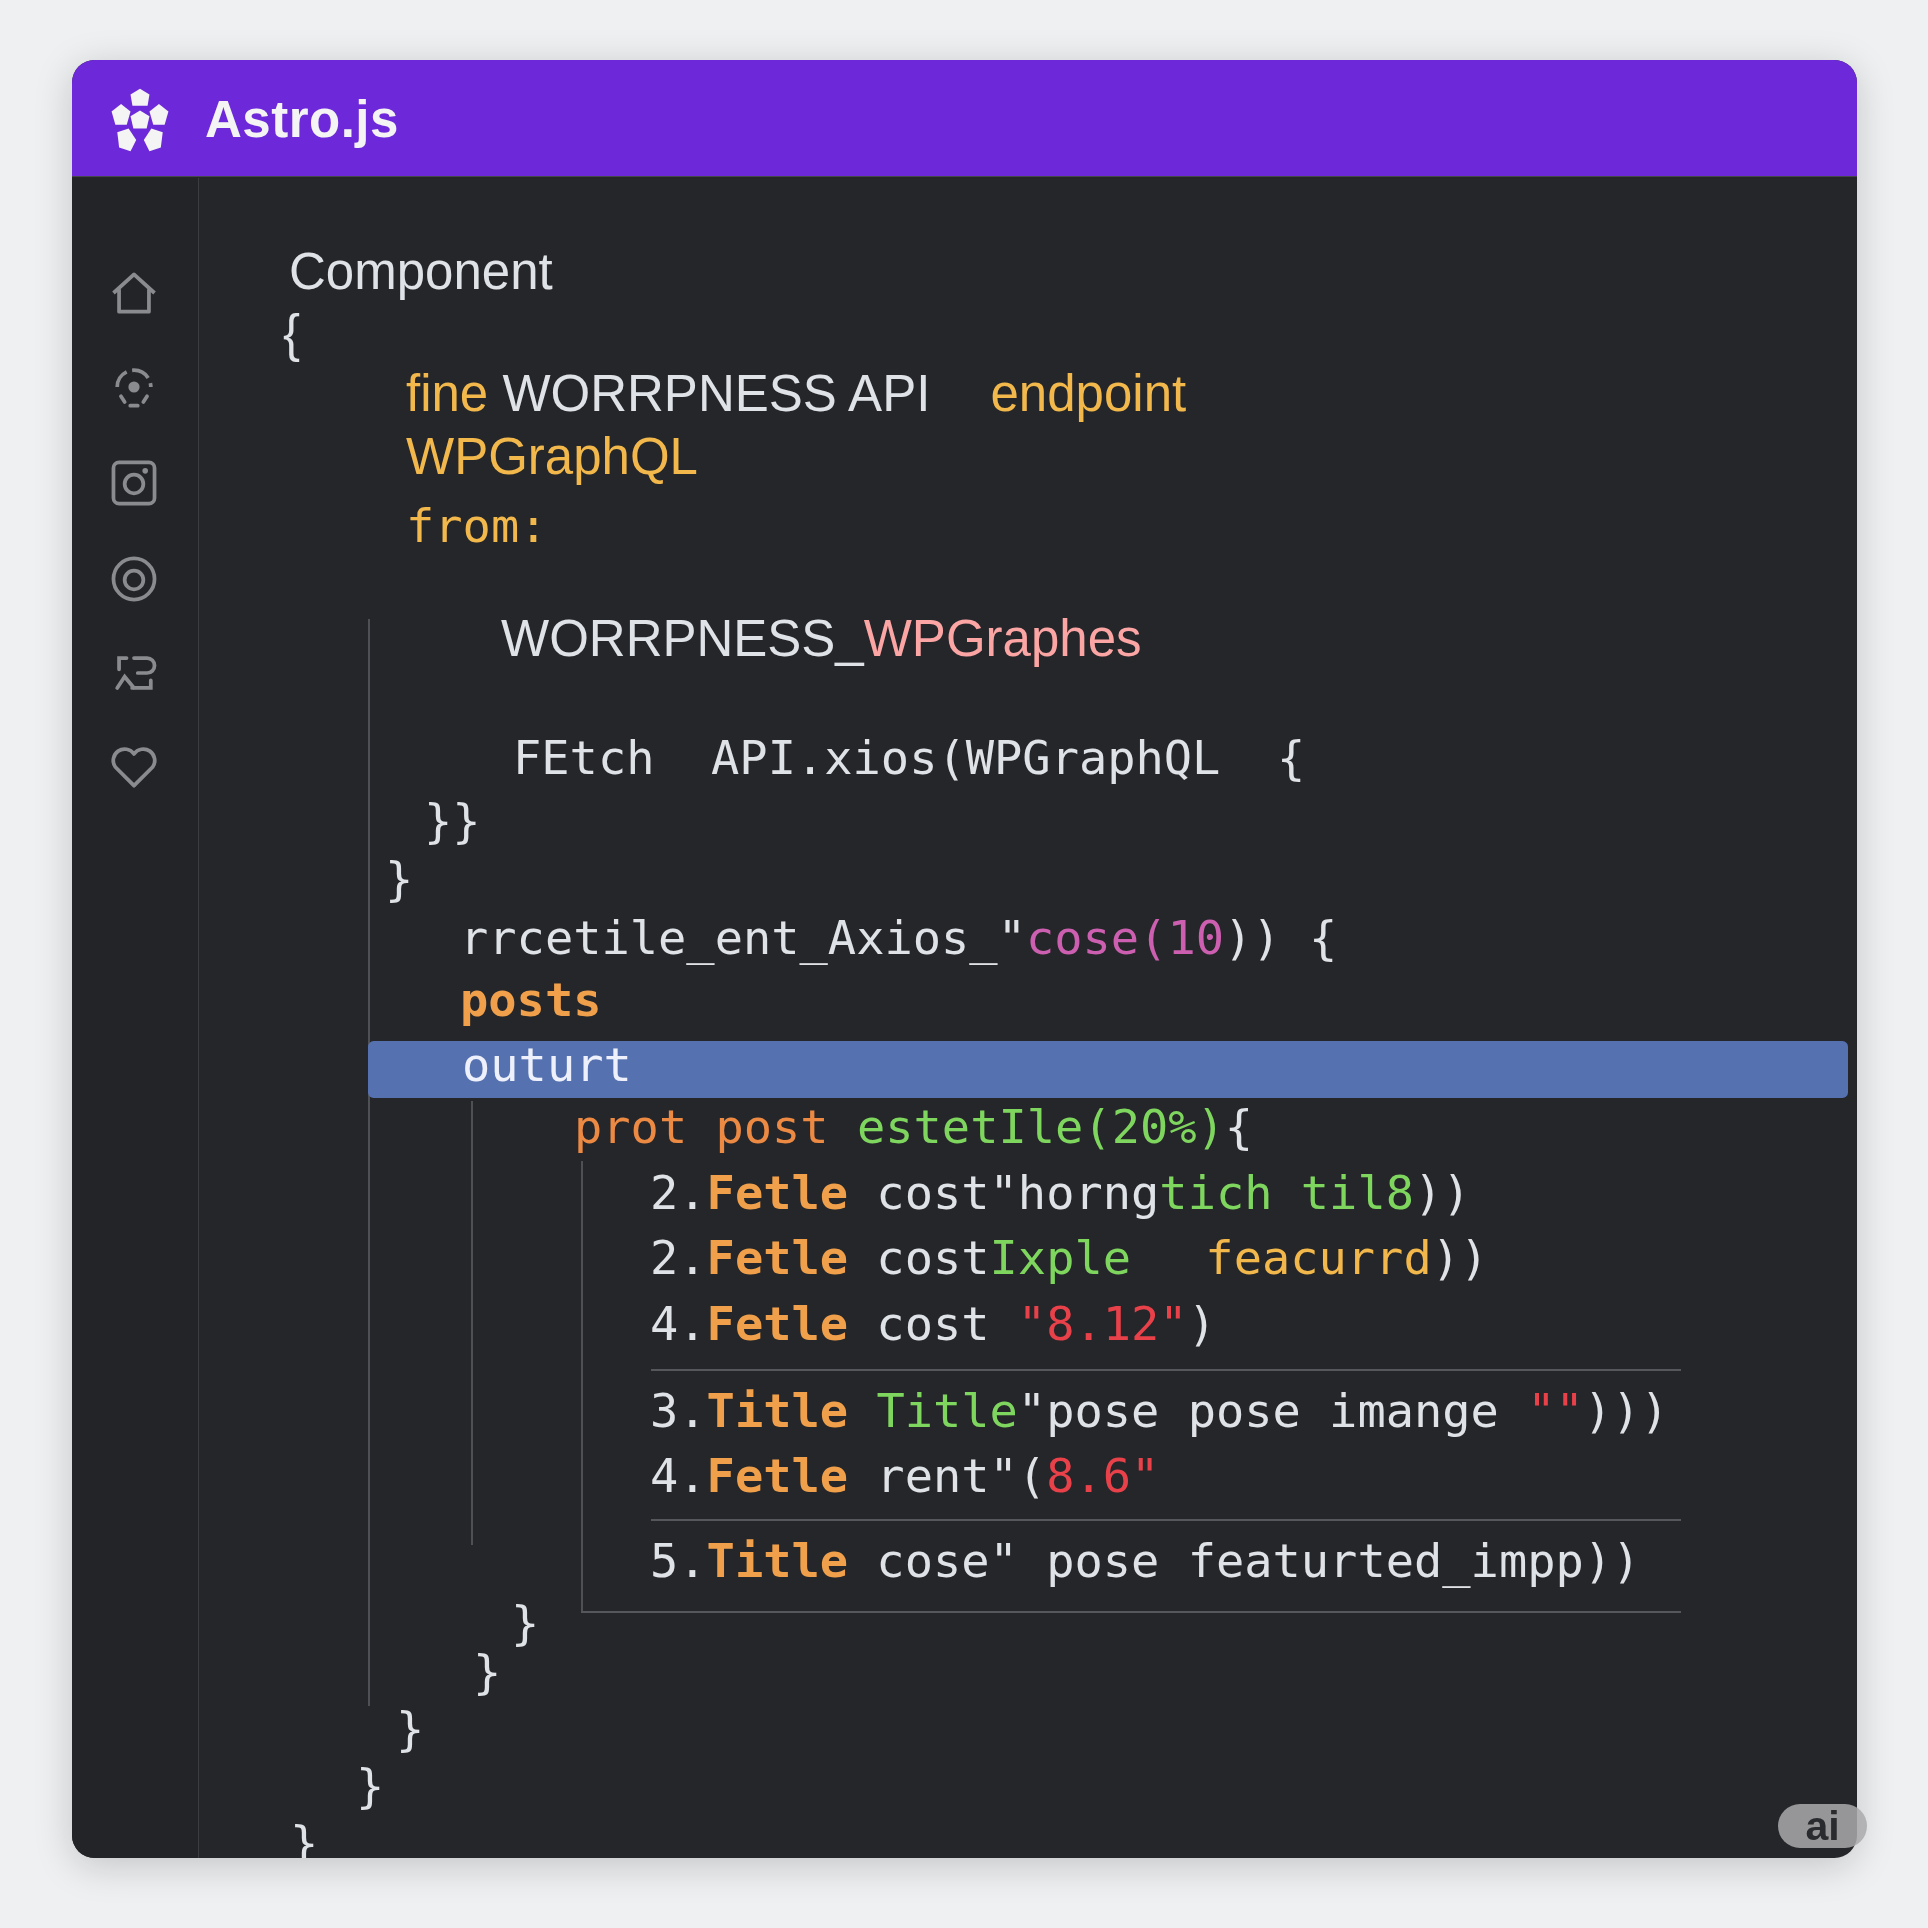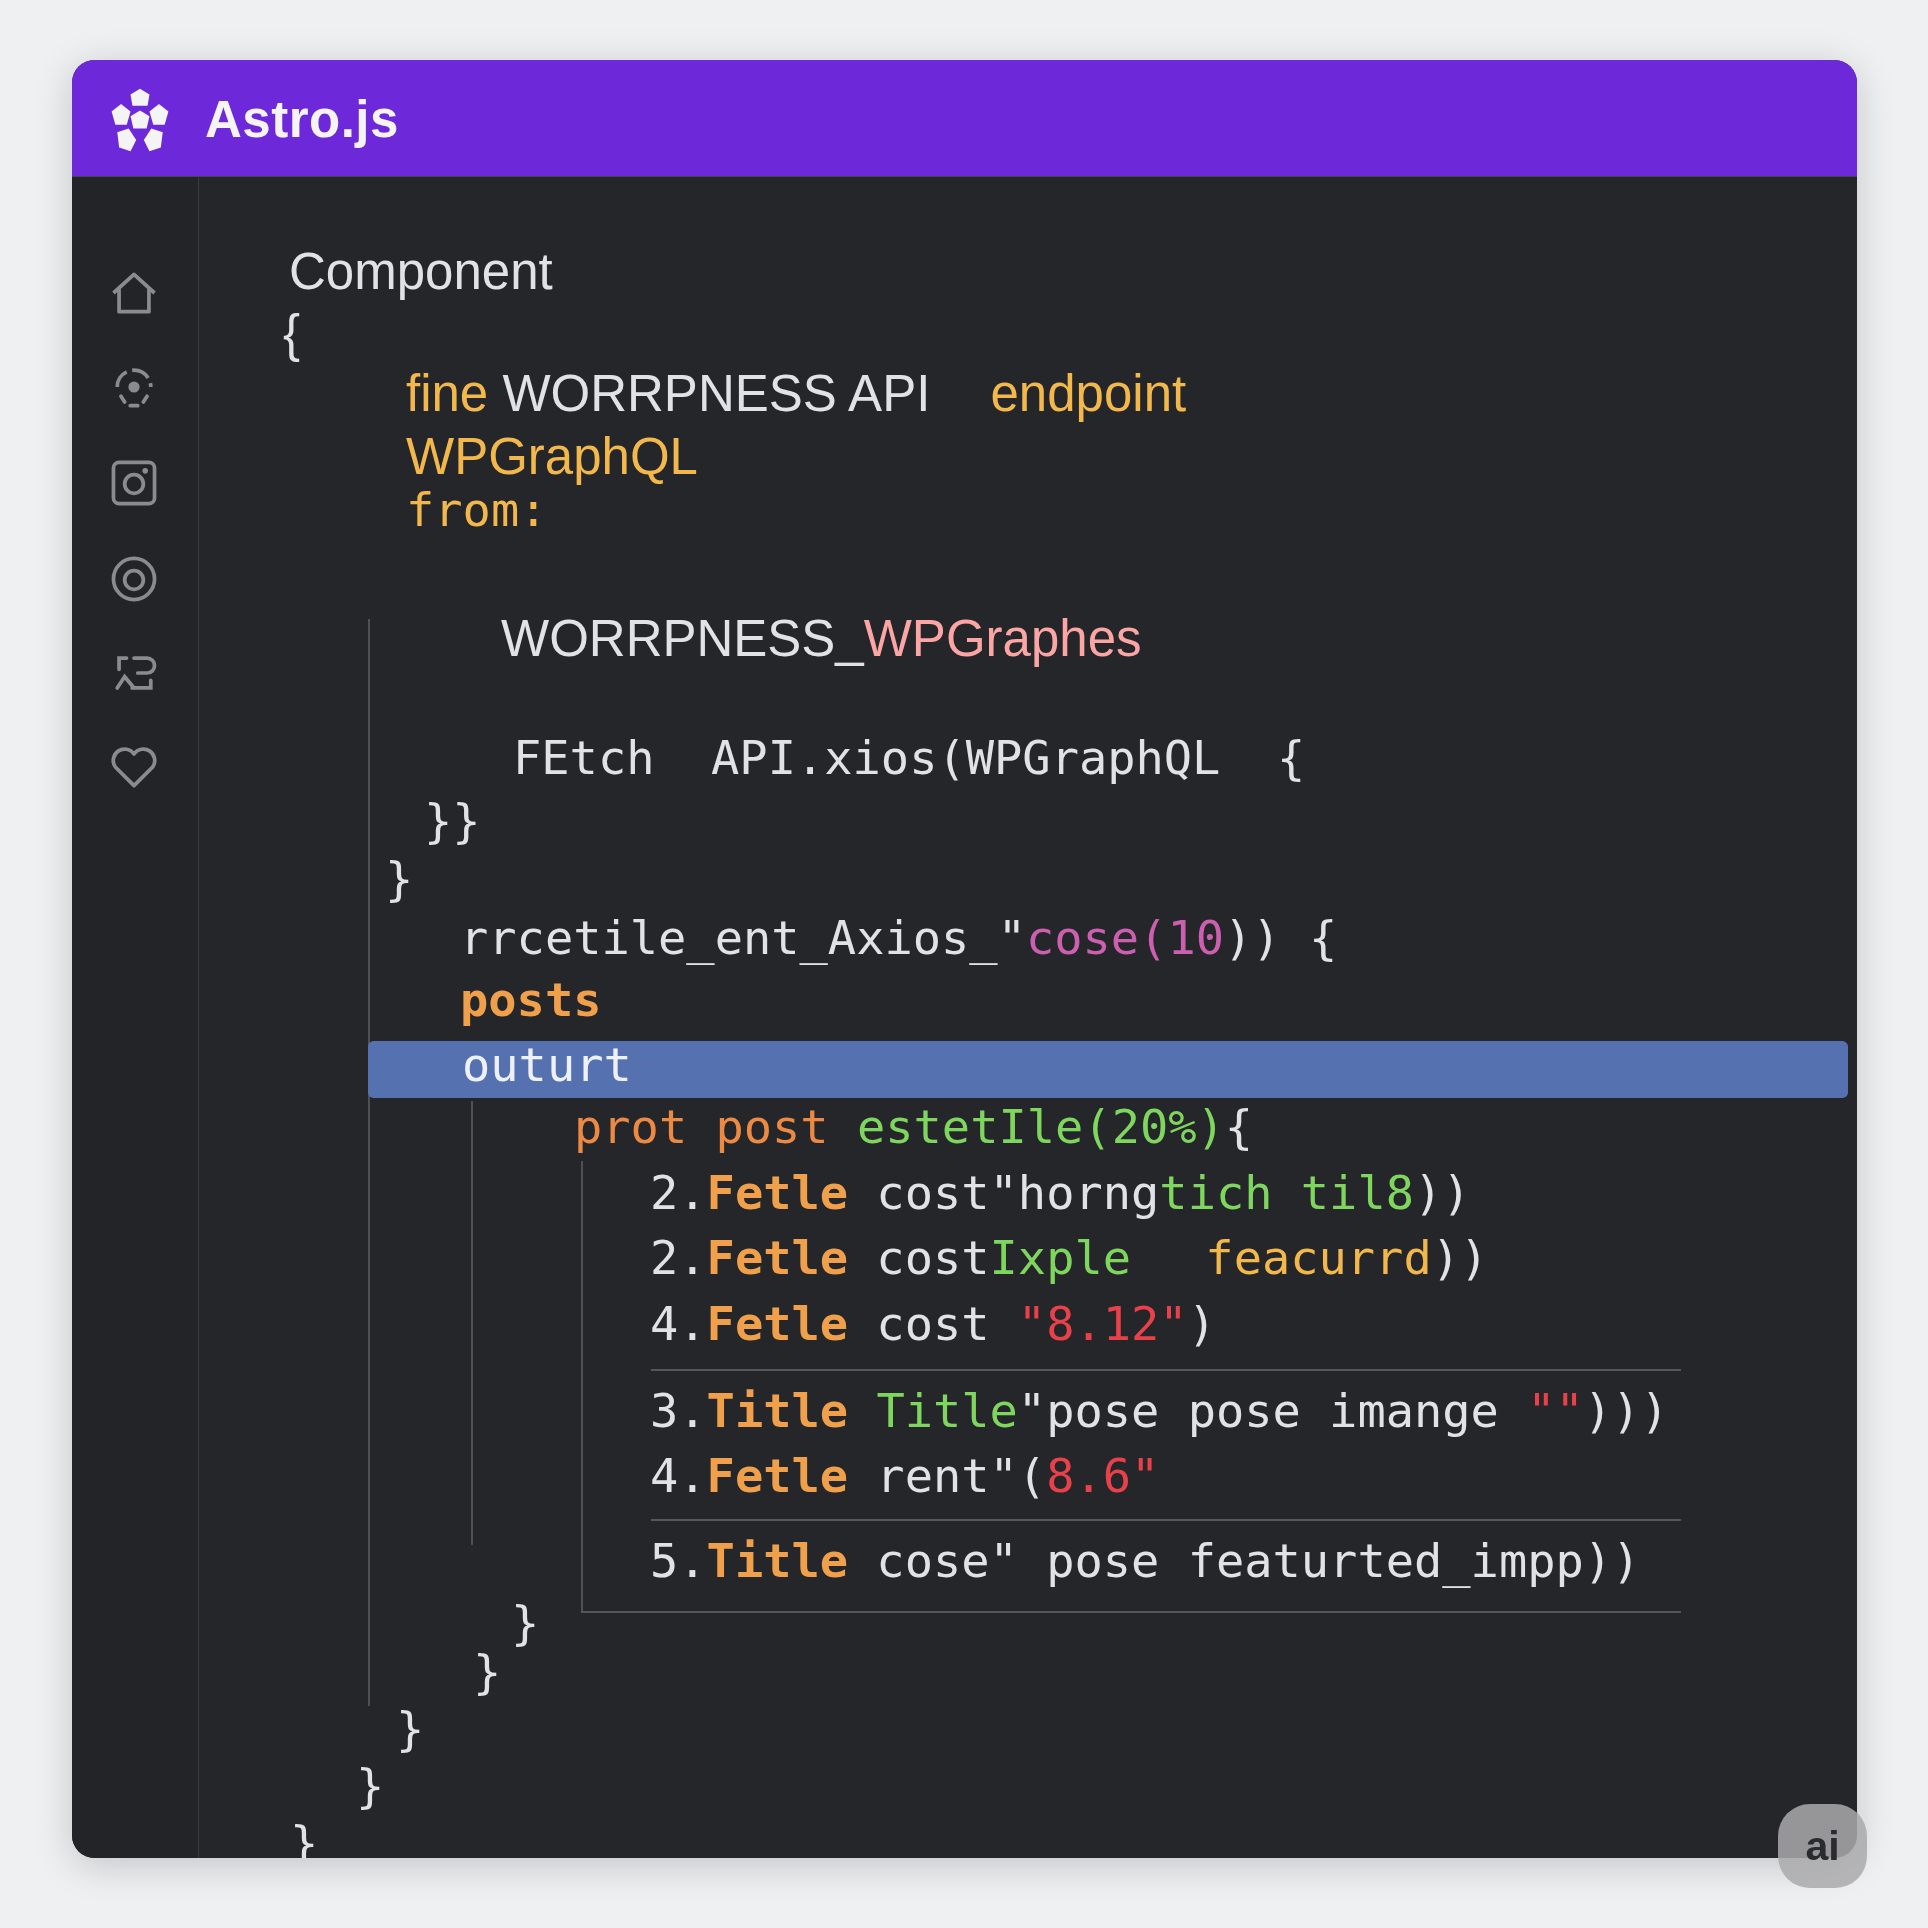--- a/index.html
+++ b/index.html
@@ -18,21 +18,21 @@
   .c-y{color:#f2b84b;margin-left:46px;}
   .c-y2{color:#fca5a5;}
   .c-o{color:#f0a04a;font-weight:bold;}
   .c-or{color:#ec8a44;}
   .c-g{color:#7fd65e;}
   .c-m{color:#cc5fb0;}
   .c-r{color:#e8414a;}
   .hl{position:absolute;left:168px;top:863px;width:1480px;height:57px;background:#5571b0;border-radius:5.6px;}
   .vline{position:absolute;width:1.9px;background:#4e5055;}
   .hline{position:absolute;height:1.9px;background:#55575c;}
-  .ai{position:absolute;left:1778px;top:1804px;width:89px;height:84px;border-radius:32px;background:rgba(170,170,172,.85);display:flex;align-items:center;justify-content:center;font-family:"Liberation Sans",sans-serif;font-weight:700;font-size:41px;color:#2a2b2e;}
+  .ai{position:absolute;left:1778px;top:1804px;width:89px;height:44px;border-radius:32px;background:rgba(170,170,172,.85);display:flex;align-items:center;justify-content:center;font-family:"Liberation Sans",sans-serif;font-weight:700;font-size:41px;color:#2a2b2e;}
 </style>
 </head>
 <body>
 
 <div class="card">
 
   <div class="header">
     <svg class="logo" viewBox="0 0 76 76">
       <g fill="#f4f4f5">
         <path d="M38 4 L48 10 L46 22 L30 22 L28 10 Z"></path>
@@ -92,21 +92,21 @@
     <div class="hline" style="left:381px;top:1433px;width:1100px"></div>
     <div class="hline" style="left:451px;top:1191px;width:1030px"></div>
     <div class="hline" style="left:451px;top:1341px;width:1030px"></div>
 
     <div class="hl"></div>
 
     <div class="ln sans" style="left:89px;top:64px">Component</div>
     <div class="ln sans" style="left:83px;top:126px">{</div>
     <div class="ln sans" style="left:160px;top:186px"><span class="c-y">fine</span><span> WORRPNESS API </span><span class="c-y">endpoint</span></div>
     <div class="ln sans c-y" style="left:160px;top:249px">WPGraphQL</div>
-    <div class="ln mono c-y" style="left:160px;top:302px">from:</div>
+    <div class="ln mono c-y" style="left:160px;top:318px">from:</div>
     <div class="ln sans" style="left:301px;top:431px"><span>WORRPNESS_</span><span class="c-y2">WPGraphes</span></div>
     <div class="ln mono" style="left:313px;top:550px"><span>FEtch</span>  <span>API.xios(WPGraphQL</span>  <span>{</span></div>
     <div class="ln mono" style="left:224px;top:613px">}}</div>
     <div class="ln mono" style="left:185px;top:671px">}</div>
     <div class="ln mono" style="left:260px;top:730px"><span>rrcetile_ent_Axios_"</span><span class="c-m">cose(</span><span class="c-m">10</span><span>)) {</span></div>
     <div class="ln mono c-o" style="left:260px;top:792px">posts</div>
     <div class="ln mono" style="left:262px;top:857px;color:#eef1fb">outurt</div>
     <div class="ln mono" style="left:374px;top:919px"><span class="c-or">prot post </span><span class="c-g">estetIle(20%)</span><span>{</span></div>
     <div class="ln mono" style="left:450px;top:985px"><span>2.</span><span class="c-o">Fetle</span><span> cost"horng</span><span class="c-g">tich til8</span><span>))</span></div>
     <div class="ln mono" style="left:450px;top:1050px"><span>2.</span><span class="c-o">Fetle</span><span> cost</span><span class="c-g">Ixple</span><span class="c-y"> feacurrd</span><span>))</span></div>

